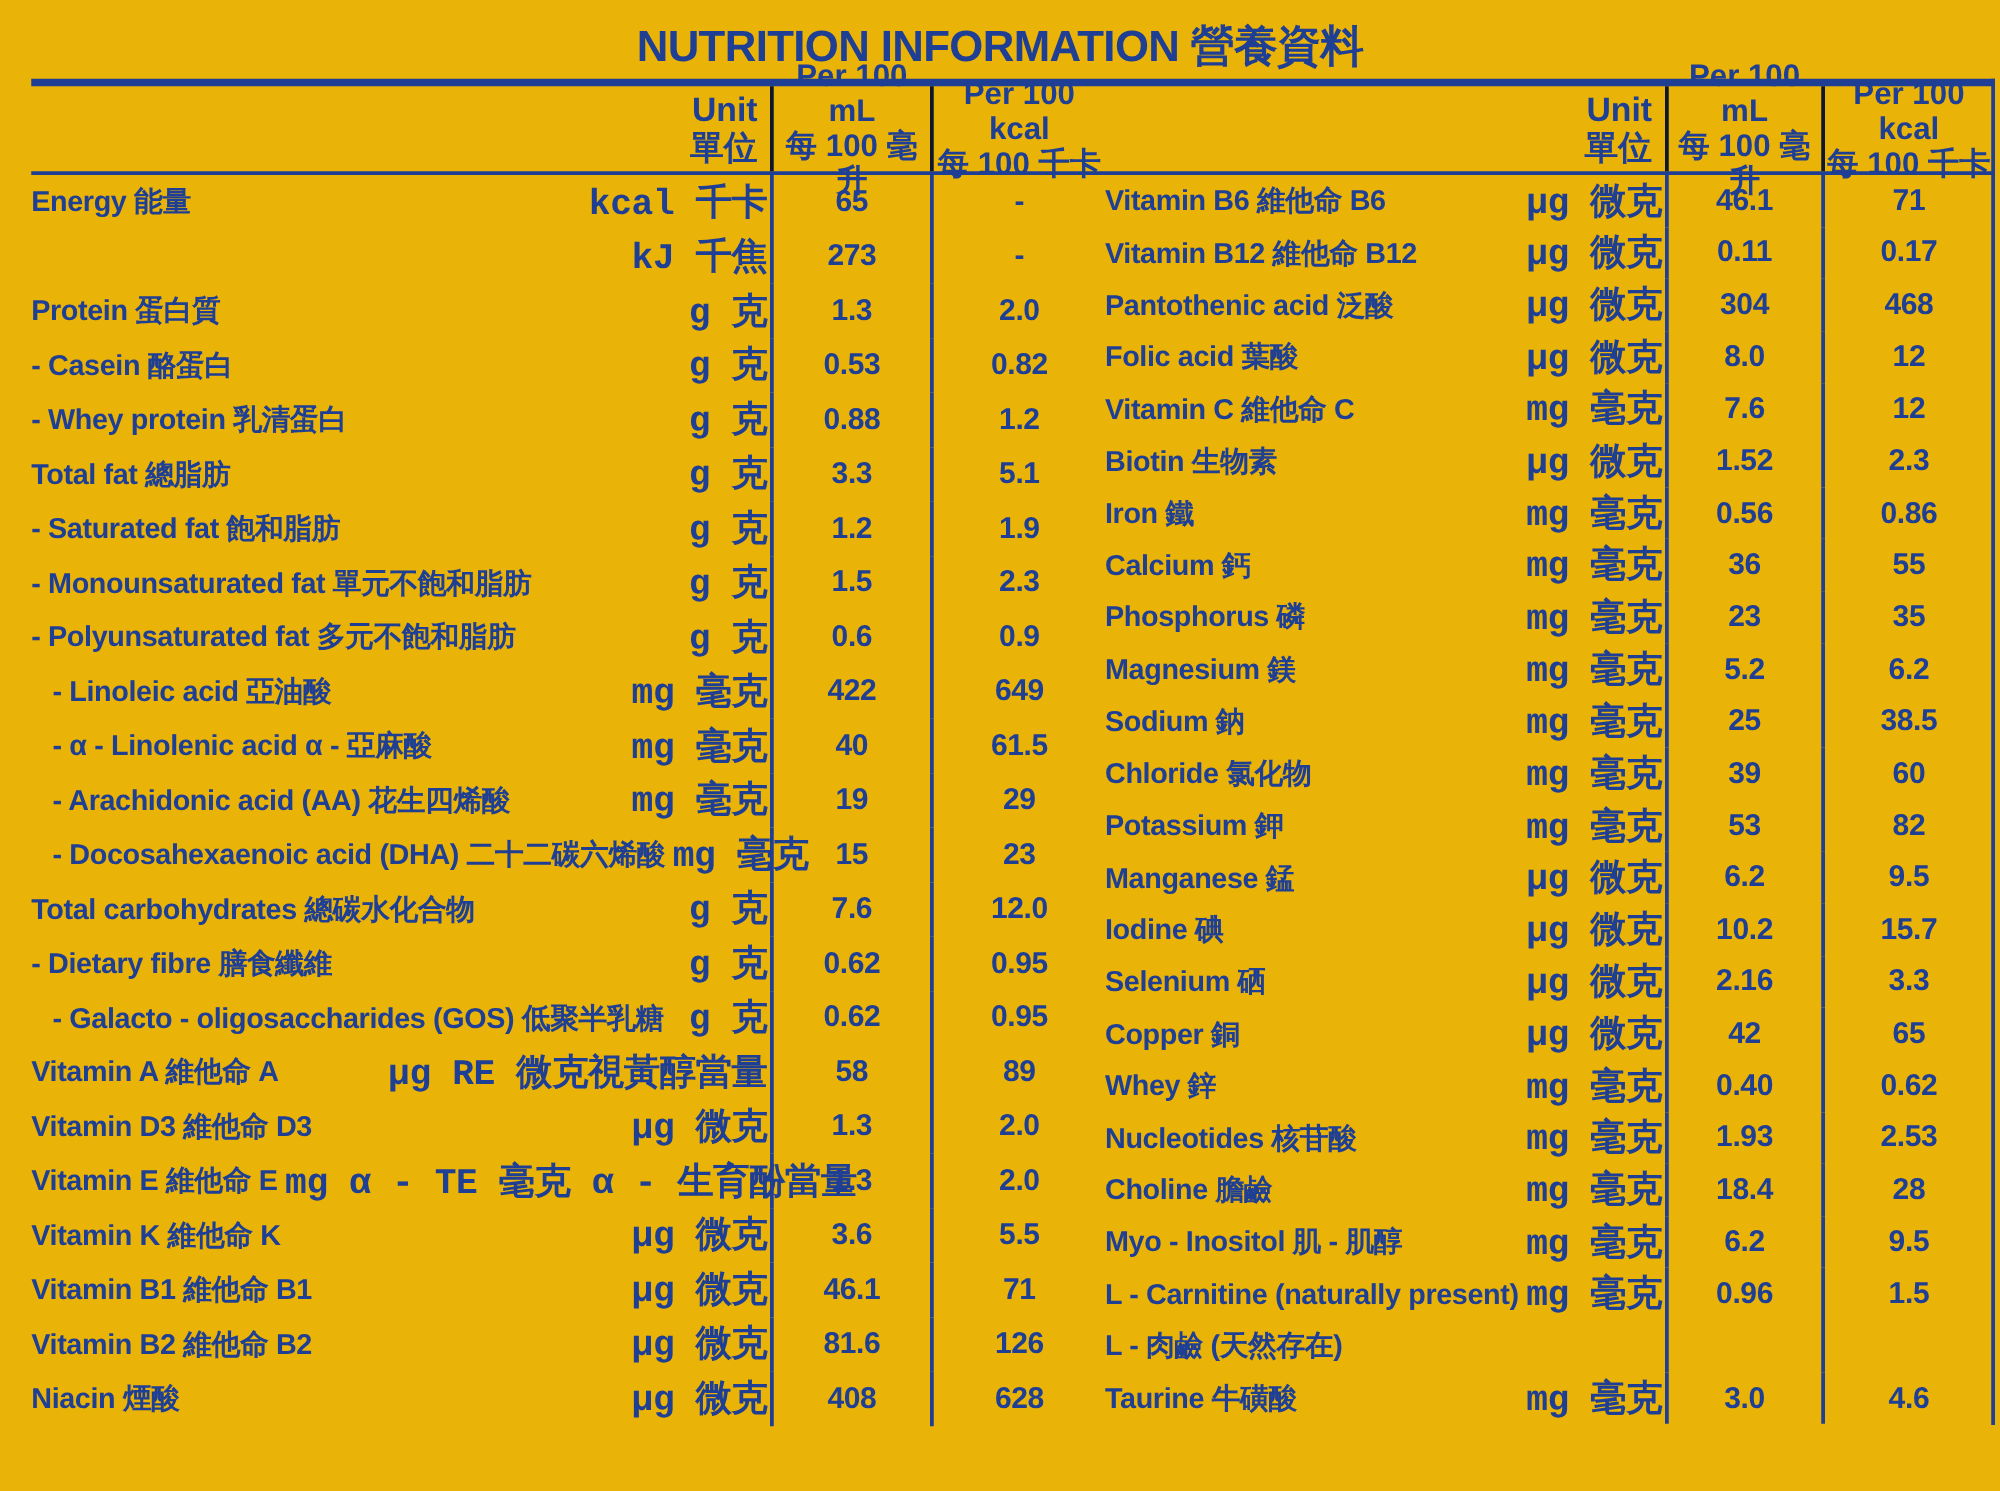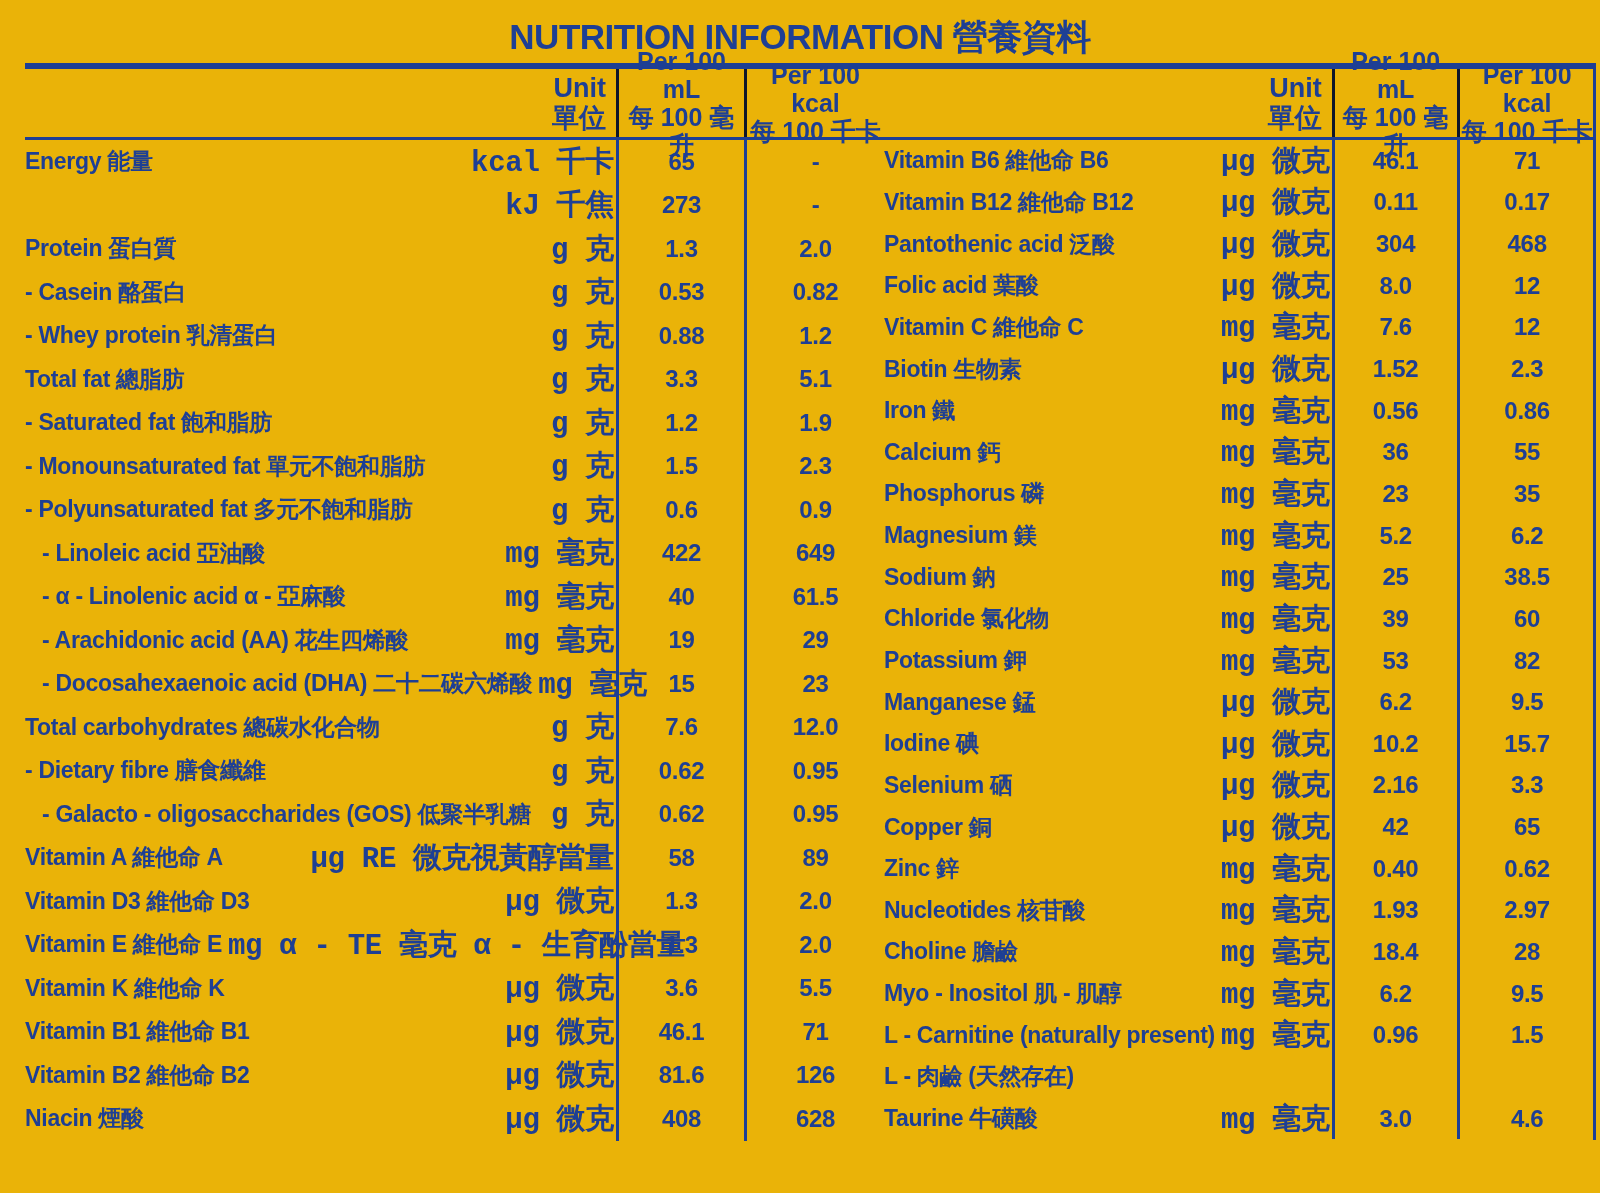--- a/index.html
+++ b/index.html
@@ -458,34 +458,34 @@
     <div class="label-cell">
       <span class="label">Copper 銅</span>
       <span class="unit">μg 微克</span>
     </div>
     <div class="val ml">42</div>
     <div class="val kcal">65</div>
   </div>
 
   <div class="row">
     <div class="label-cell">
-      <span class="label">Zinc 鋅</span>
+      <span class="label">Whey 鋅</span>
       <span class="unit">mg 毫克</span>
     </div>
     <div class="val ml">0.40</div>
     <div class="val kcal">0.62</div>
   </div>
 
   <div class="row">
     <div class="label-cell">
       <span class="label">Nucleotides 核苷酸</span>
       <span class="unit">mg 毫克</span>
     </div>
     <div class="val ml">1.93</div>
-    <div class="val kcal">2.97</div>
+    <div class="val kcal">2.53</div>
   </div>
 
   <div class="row">
     <div class="label-cell">
       <span class="label">Choline 膽鹼</span>
       <span class="unit">mg 毫克</span>
     </div>
     <div class="val ml">18.4</div>
     <div class="val kcal">28</div>
   </div>

